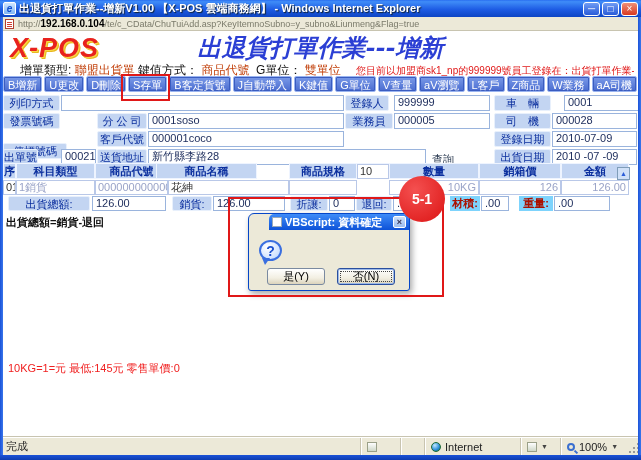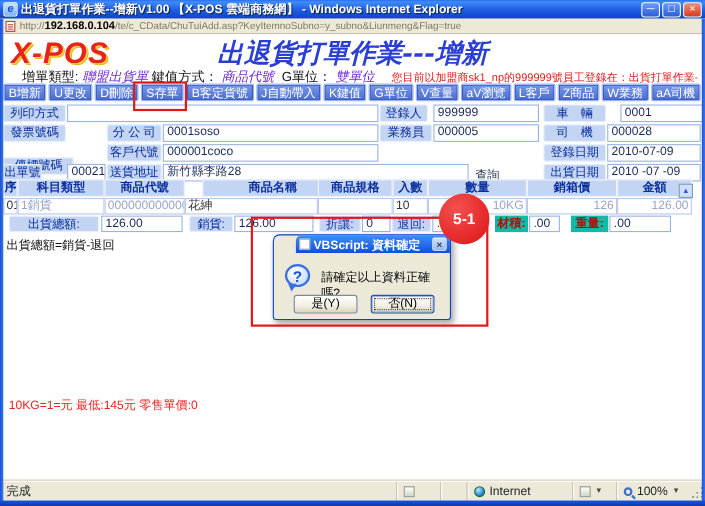--- a/index.html
+++ b/index.html
@@ -27,21 +27,21 @@
   .frame-l,.frame-r { position:absolute; top:17px; width:3px; height:443px; background:linear-gradient(90deg,#1a52d8,#3a76ec); z-index:80; }
   .frame-l { left:0; } .frame-r { left:638px; }
   .frame-b { position:absolute; left:0; top:455px; width:641px; height:5px; background:linear-gradient(#1a52d8,#0d3cb0); z-index:80; }
 
   
   .logo { position:absolute; left:10px; top:33px; font-size:27px; font-weight:900; color:#e8221e; letter-spacing:1px;
     text-shadow:1px 1px 0 #f8d848, 2px 2px 0 #e8b820; font-style:italic; }
   .pagetitle { position:absolute; left:50%; transform:translateX(-50%); top:32px; font-size:24px; font-weight:bold; font-style:italic;
     color:#2b3fd4; font-family:"DejaVu Serif","Liberation Serif",serif; white-space:nowrap; }
   .inforow { position:absolute; left:20px; top:62px; font-size:12px; color:#111; white-space:nowrap; }
-  .inforow .red { color:#6d28d9;font-style:italic; }
+  .inforow .red { color:#c2410c; }
   .logininfo { position:absolute; left:356px; top:64px; width:278px; font-size:10px; color:#e01818; white-space:nowrap; overflow:hidden; }
 
   
   .toolbar { position:absolute; left:3px; top:76px; width:634px; height:17px; display:flex; gap:2px; }
   .tbtn { flex:1 1 auto; height:16px; background:linear-gradient(#7a9ae8,#4a6cd0); border:1px solid #9ab4f0;
     box-shadow:inset 0 0 0 1px #3a5cc0; color:#fff; font-size:11px; line-height:13px; text-align:center;
     border-radius:2px; white-space:nowrap; padding:2px 2px; cursor:pointer; }
 
   
   .lbl { position:absolute; height:16px; background:#c3d5f2; color:#0b2f9e; font-size:11px; line-height:15px;
@@ -54,23 +54,23 @@
   .th { position:absolute; height:16px; background:#c3d5f2; color:#0b2f9e; font-size:11px; font-weight:bold;
     line-height:15px; text-align:center; border:1px solid #eef4ff; overflow:hidden; white-space:nowrap; }
   .td { position:absolute; height:15px; background:#fff; border:1px solid #b9c8e8; font-size:11px; line-height:13px;
     padding:0 2px; color:#333; overflow:hidden; white-space:nowrap; }
   .td.gray { color:#9aa4c8; }
   .td.r { text-align:right; }
   .scrollbtn { position:absolute; left:617px; top:167px; width:13px; height:13px; background:#cfe0f8;
     border:1px solid #7f9db9; color:#2a5cd8; font-size:7px; line-height:11px; text-align:center; }
 
   
-  .greenlbl { position:absolute; height:15px; background:#14b8a6; color:#aa1100; font-size:11px; font-weight:bold;
+  .greenlbl { position:absolute; height:15px; background:#7dd3fc; color:#aa1100; font-size:11px; font-weight:bold;
     line-height:14px; text-align:center; white-space:nowrap; overflow:hidden; }
-  .note { position:absolute; font-size:11px; color:#111; white-space:nowrap; }
+  .note { position:absolute; font-size:11px; color:#111; white-space:nowrap;font-weight:bold; }
   .rednote { position:absolute; font-size:11px; color:#f02020; white-space:nowrap; }
 
   
   .dialog { position:absolute; left:248px; top:213px; width:162px; height:78px; background:#ece9d8;
     border:1px solid #0546c8; border-radius:6px 6px 3px 3px; box-shadow:2px 3px 6px rgba(0,0,0,.35); z-index:40; }
   .dlg-title { height:16px; background:linear-gradient(180deg,#3f8cf8,#0d52d8); border-radius:5px 5px 0 0;
     color:#fff; font-weight:bold; font-size:11px; display:flex; align-items:center; padding:0 3px;margin-left:20px; }
   .dlg-title .t { flex:1; white-space:nowrap; overflow:hidden; }
   .dlg-ico { width:10px; height:10px; background:#fff; border:1px solid #9ab; margin-right:3px; }
   .dlg-close { width:13px; height:12px; background:linear-gradient(#cfe0f8,#9bbdf0); border:1px solid #fff;
@@ -181,34 +181,34 @@
   <div class="fld" style="left:61px;top:149px;width:35px">000219</div>
   <div class="lbl" style="left:97px;top:149px;width:50px">送貨地址</div>
   <div class="fld" style="left:148px;top:149px;width:278px">新竹縣李路28</div>
   <div class="plain" style="left:432px;top:152px">查詢</div>
   <div class="lbl" style="left:494px;top:149px;width:57px">出貨日期</div>
   <div class="fld" style="left:552px;top:149px;width:85px">2010 -07 -09</div>
 
   <div class="th" style="left:3px;top:163px;width:13px">序</div>
   <div class="th" style="left:16px;top:163px;width:79px">科目類型</div>
   <div class="th" style="left:95px;top:163px;width:73px">商品代號</div>
-  <div class="th" style="left:184px;top:163px;width:128px">商品名稱</div>
+  <div class="th" style="left:156px;top:163px;width:101px">商品名稱</div>
   <div class="th" style="left:289px;top:163px;width:68px">商品規格</div>
   <div class="th" style="left:357px;top:163px;width:32px">入數</div>
   <div class="th" style="left:389px;top:163px;width:90px">數量</div>
   <div class="th" style="left:479px;top:163px;width:82px">銷箱價</div>
   <div class="th" style="left:561px;top:163px;width:68px">金額</div>
 
   <div>
     <div class="td" style="left:3px;top:180px;width:13px">01</div>
     <div class="td gray" style="left:16px;top:180px;width:79px">1銷貨</div>
     <div class="td gray" style="left:95px;top:180px;width:73px">000000000000024</div>
     <div class="td" style="left:168px;top:180px;width:121px">花紳</div>
     <div class="td" style="left:289px;top:180px;width:68px"></div>
-    <div class="td" style="left:357px;top:180px;width:32px">10</div>
+    <div class="td" style="left:357px;top:164px;width:32px">10</div>
     <div class="td gray r" style="left:389px;top:180px;width:90px">10KG</div>
     <div class="td gray r" style="left:479px;top:180px;width:82px">126</div>
     <div class="td gray r" style="left:561px;top:180px;width:68px">126.00</div>
   </div>
   <div class="scrollbtn">▲</div>
 
   <div class="lbl" style="left:8px;top:196px;width:82px;height:15px">出貨總額:</div>
   <div class="fld" style="left:92px;top:196px;width:74px;height:15px">126.00</div>
   <div class="lbl" style="left:172px;top:196px;width:40px;height:15px">銷貨:</div>
   <div class="fld" style="left:213px;top:196px;width:72px;height:15px">126.00</div>
@@ -224,21 +224,20 @@
   <div class="note" style="left:6px;top:215px">出貨總額=銷貨-退回</div>
   <div class="rednote" style="left:8px;top:361px">10KG=1=元 最低:145元 零售單價:0</div>
 
   <div class="dialog">
     <div class="dlg-title">
       <span class="dlg-ico"></span>
       <span class="t">VBScript: 資料確定</span>
       <span class="dlg-close">×</span>
     </div>
     <div class="q-icon">?</div>
-    <div class="dlg-msg">請確定以上資料正確嗎?</div>
     <div class="xp-btn" style="left:18px;top:54px">是(Y)</div>
     <div class="xp-btn default" style="left:88px;top:54px">否(N)</div>
   </div>
 
   <div class="anno-rect" style="left:121px;top:74px;width:49px;height:27px"></div>
   <div class="anno-rect" style="left:228px;top:197px;width:216px;height:100px"></div>
   <div class="anno-circle">5-1</div>
 
   <div class="statusbar">
     <span class="sb-status">完成</span>

